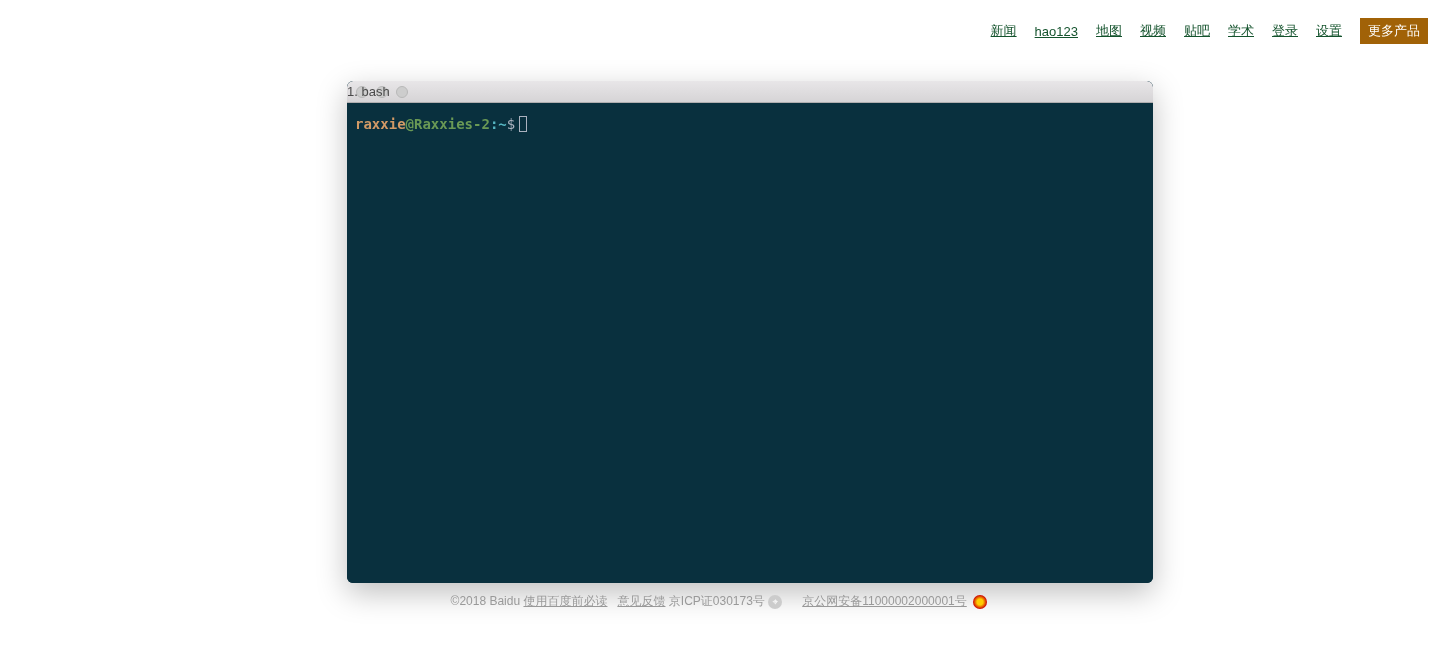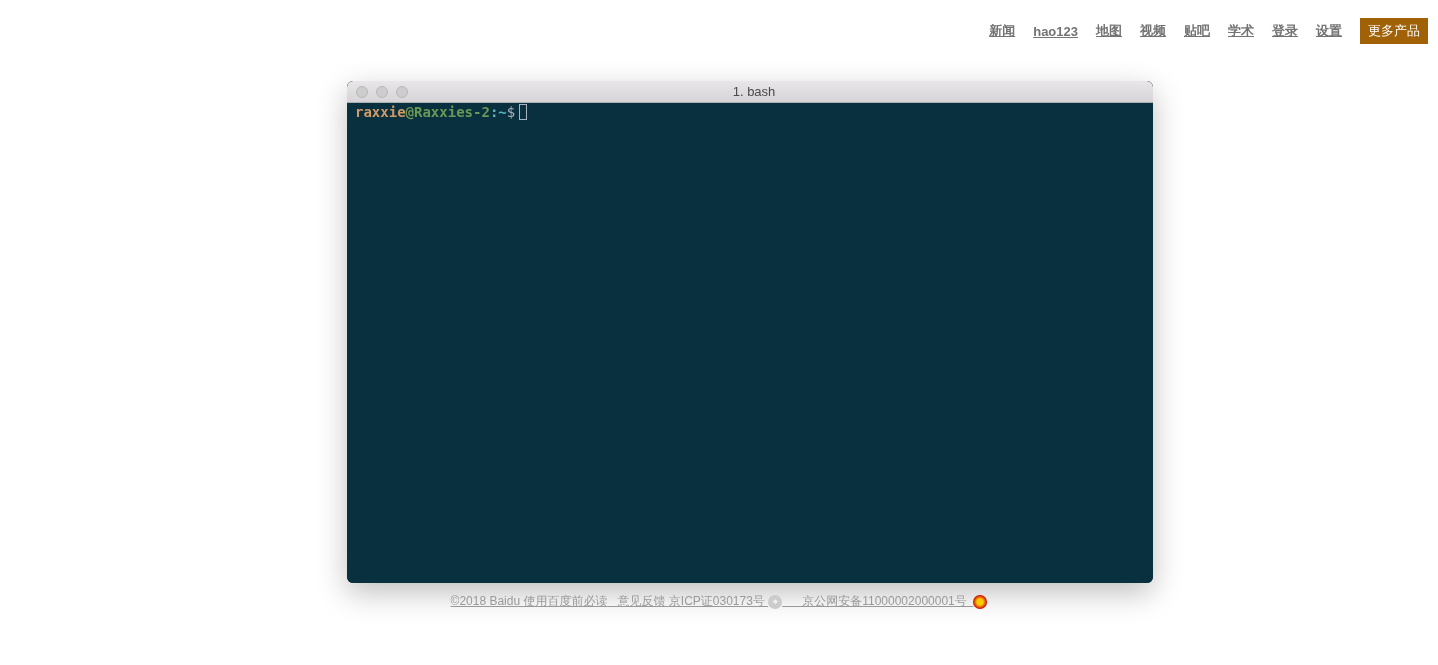--- a/index.html
+++ b/index.html
@@ -20,44 +20,43 @@
     .nav-bar {
       position: absolute;
       top: 18px;
       right: 10px;
       display: flex;
       align-items: center;
       gap: 18px;
       font-size: 13px;
     }
     .nav-link {
-      color: #737373;
+      color: #14532d;
       text-decoration: underline;
-      font-weight: bold;
+      font-weight: normal;
       cursor: pointer;
     }
     .nav-button {
       background: #a16207;
       color: #fff;
       padding: 4px 8px;
       font-size: 13px;
       cursor: pointer;
       border: none;
     }
     
     
     .footer {
       position: absolute;
       bottom: 55px;
       left: 0;
       right: 0;
       text-align: center;
       font-size: 12px;
       color: #999;
-      text-decoration: underline;
     }
     .footer a {
       color: #999;
       text-decoration: underline;
       cursor: pointer;
     }
     .footer-badge {
       display: inline-flex;
       align-items: center;
       justify-content: center;
@@ -108,28 +107,27 @@
       width: 12px;
       height: 12px;
       border-radius: 50%;
       background: #cdcdcd;
       border: 0.5px solid #b8b8b8;
     }
     .title-text {
       position: absolute;
       left: 0;
       right: 12px;
-      text-align: center;
+      text-align: left;
       font-size: 13px;
       color: #4a4a4a;
       pointer-events: none;
-      padding-left: 20px;
     }
     .terminal-body {
-      padding: 0 8px;
+      padding: 12px 8px;
       font-family: "Menlo", "Monaco", "Consolas", monospace;
       font-size: 14px;
       line-height: 1.4;
       height: calc(100% - 22px);
       background: #09303e;
       white-space: pre;
     }
     .prompt-user {
       color: #d19a66;
       font-weight: bold;

